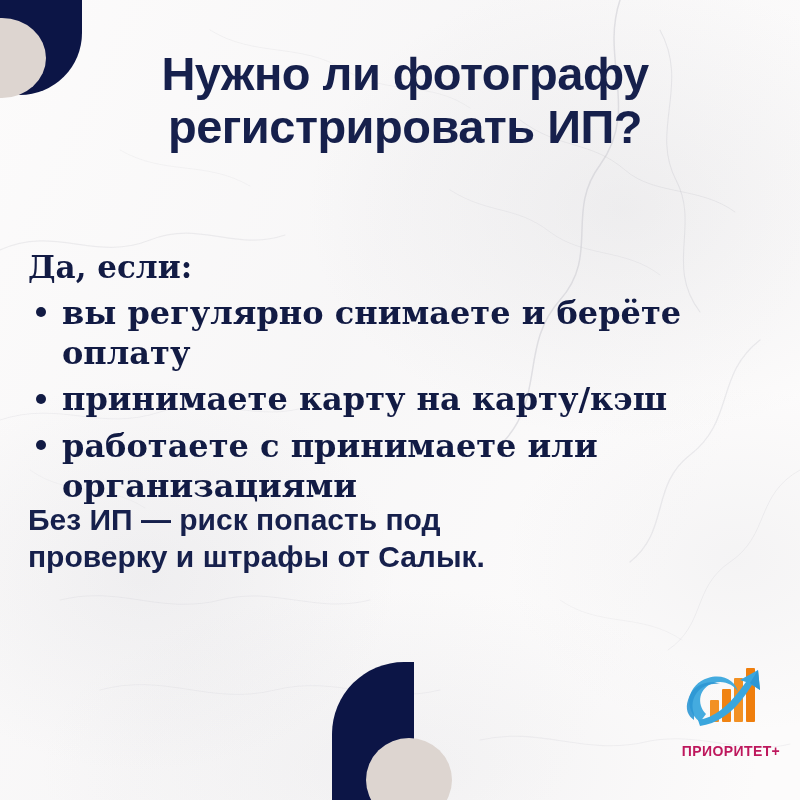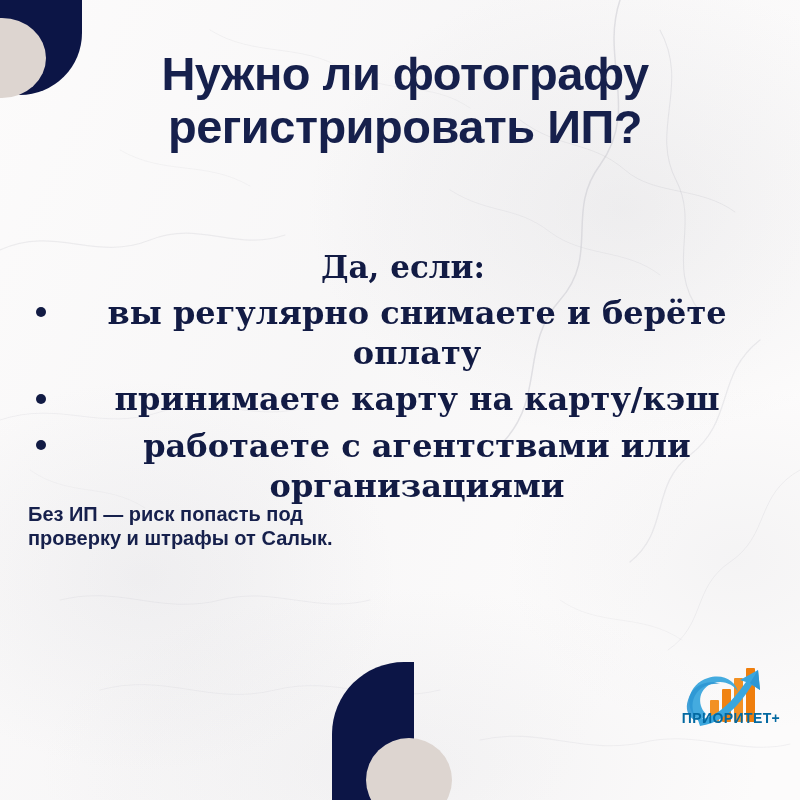--- a/index.html
+++ b/index.html
@@ -101,21 +101,20 @@
   .body-block {
     position: absolute;
     left: 28px;
     top: 248px;
     width: 750px;
     color: #121b44;
     font-family: "DejaVu Serif", "Liberation Serif", serif;
     font-weight: bold;
     font-size: 32px;
     line-height: 1.25;
-    text-align: center;
   }
   .body-lead {
     font-size: 31px;
     margin-bottom: 2px;
   }
   .bullet-list {
     list-style: none;
     margin: 0;
     padding: 0;
   }
@@ -138,21 +137,21 @@
 
   
   .note {
     position: absolute;
     left: 28px;
     top: 502px;
     width: 560px;
     color: #16204c;
     font-family: "Liberation Sans", sans-serif;
     font-weight: bold;
-    font-size: 20px;
+    font-size: 30px;
     line-height: 1.22;
     white-space: pre-line;
   }
 
   
   .logo {
     position: absolute;
     left: 672px;
     top: 662px;
     width: 118px;
@@ -161,24 +160,24 @@
   .logo-mark {
     position: absolute;
     left: 8px;
     top: 0;
     width: 100px;
     height: 68px;
   }
   .logo-word {
     position: absolute;
     left: 0;
-    top: 48px;
+    top: 81px;
     width: 118px;
     text-align: center;
-    color: #0369a1;
+    color: #be185d;
     font-family: "Liberation Sans", sans-serif;
     font-weight: bold;
     font-size: 14px;
     letter-spacing: 0.4px;
   }
 </style>
 </head>
 <body>
 
 <div id="poster">
@@ -219,21 +218,21 @@
       <li class="bullet-item">
         <span class="dot"></span>
         <span>вы регулярно снимаете и берёте оплату</span>
       </li>
       <li class="bullet-item">
         <span class="dot"></span>
         <span>принимаете карту на карту/кэш</span>
       </li>
       <li class="bullet-item">
         <span class="dot"></span>
-        <span>работаете с агентствами или организациями</span>
+        <span>работаете с принимаете или организациями</span>
       </li>
     </ul>
   </div>
 
   <div class="note">Без ИП — риск попасть под
 проверку и штрафы от Салык.</div>
 
   <div class="logo">
     <svg class="logo-mark" viewBox="0 0 100 68" xmlns="http://www.w3.org/2000/svg">
 

